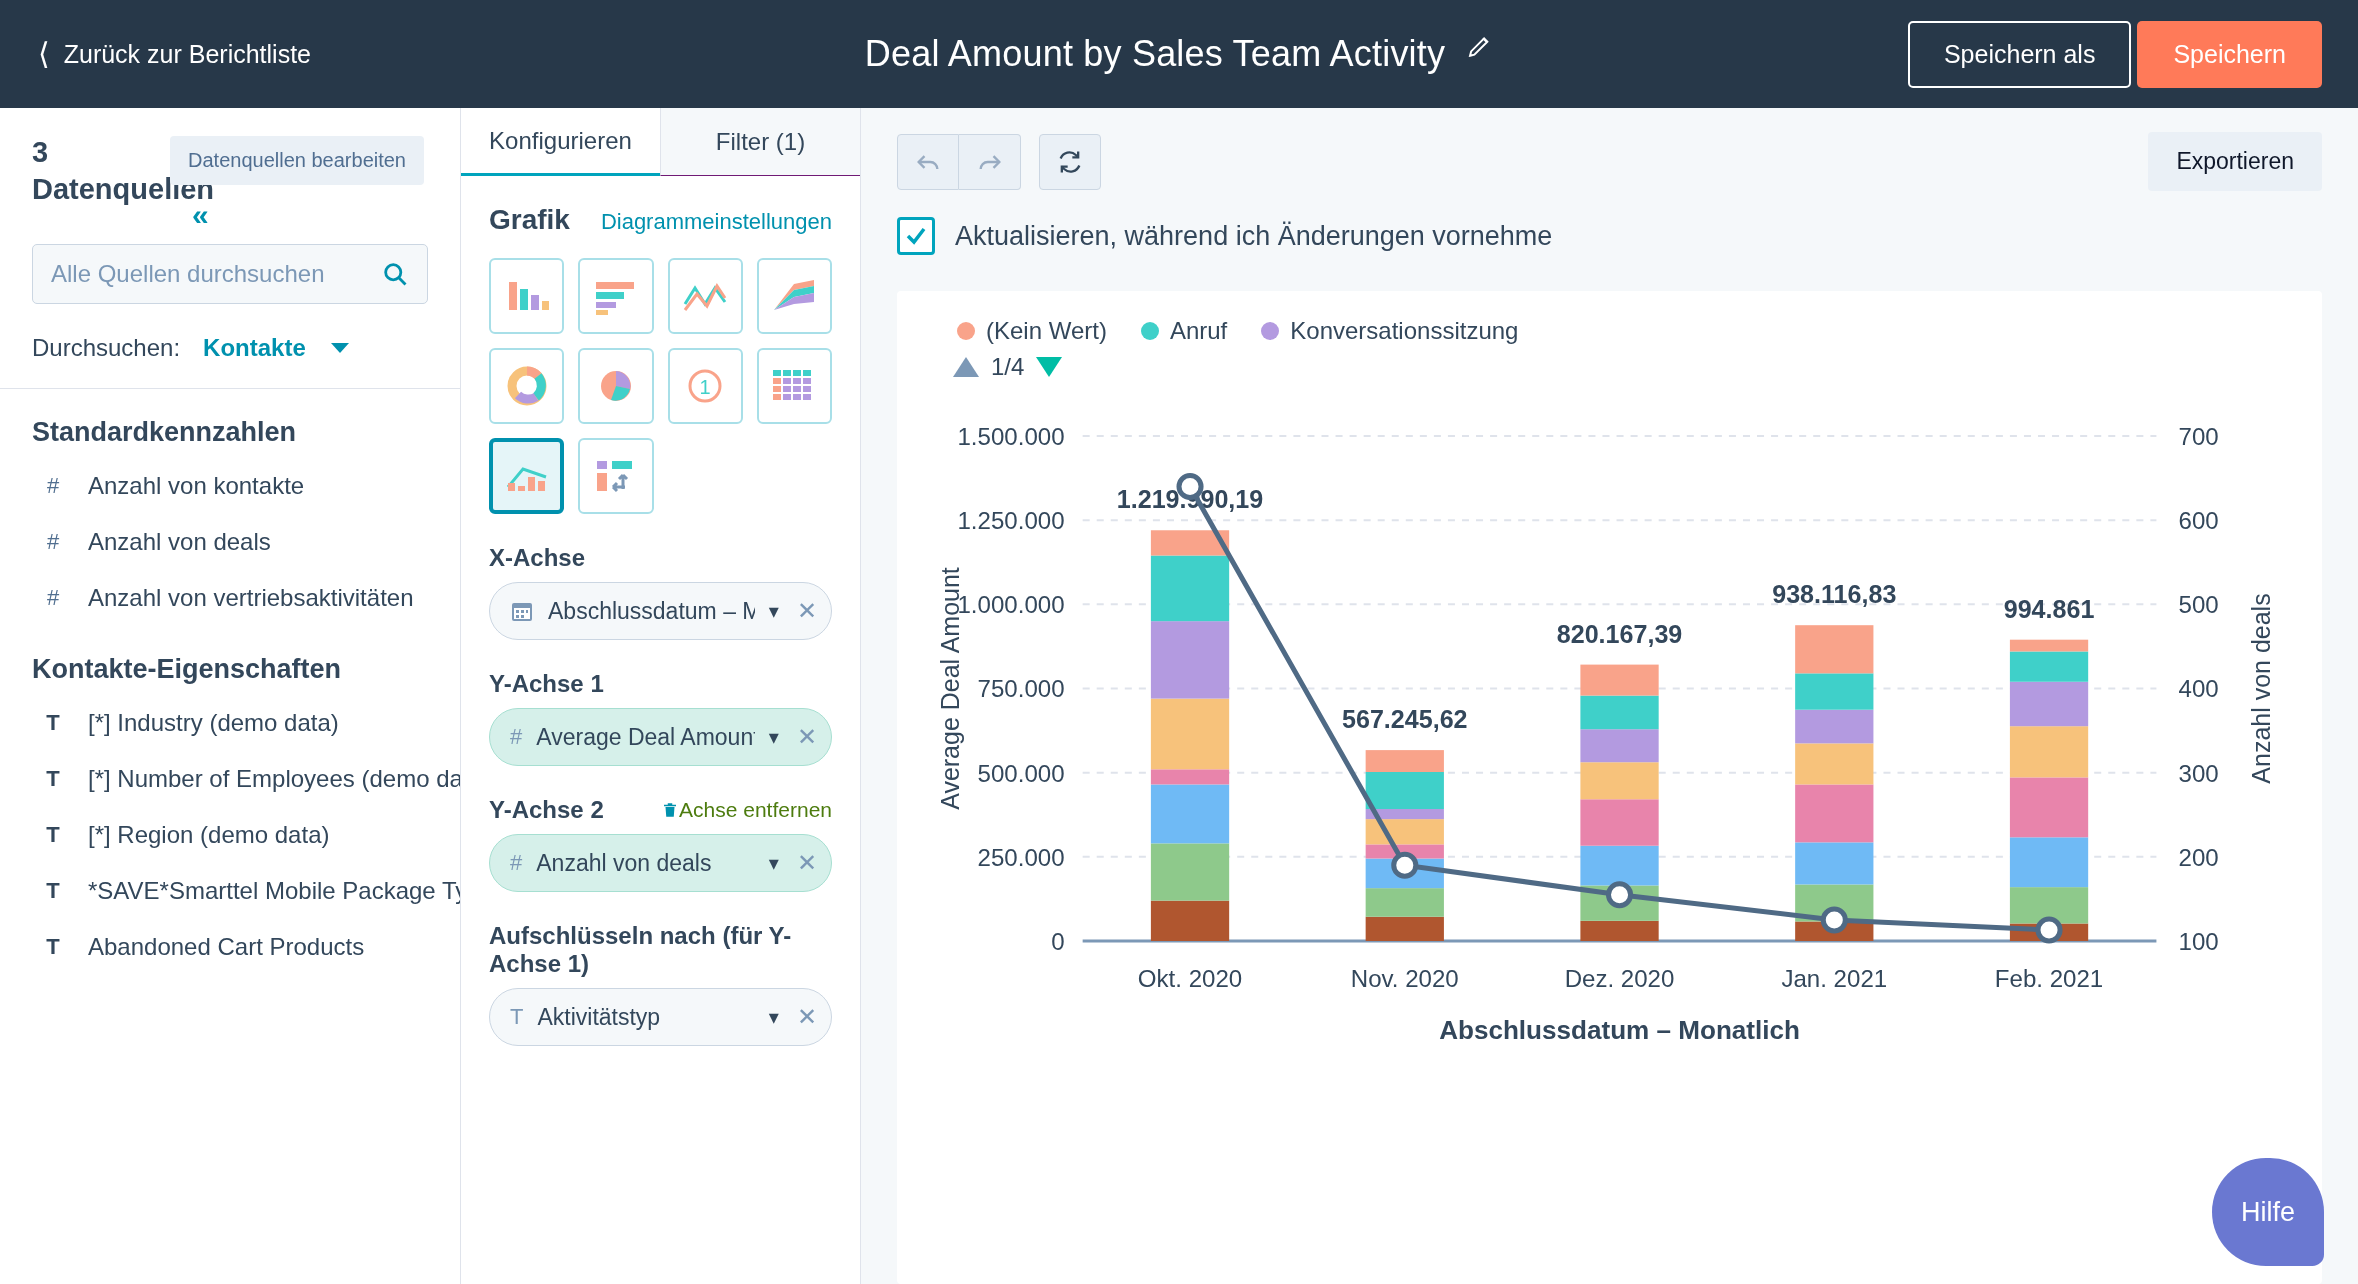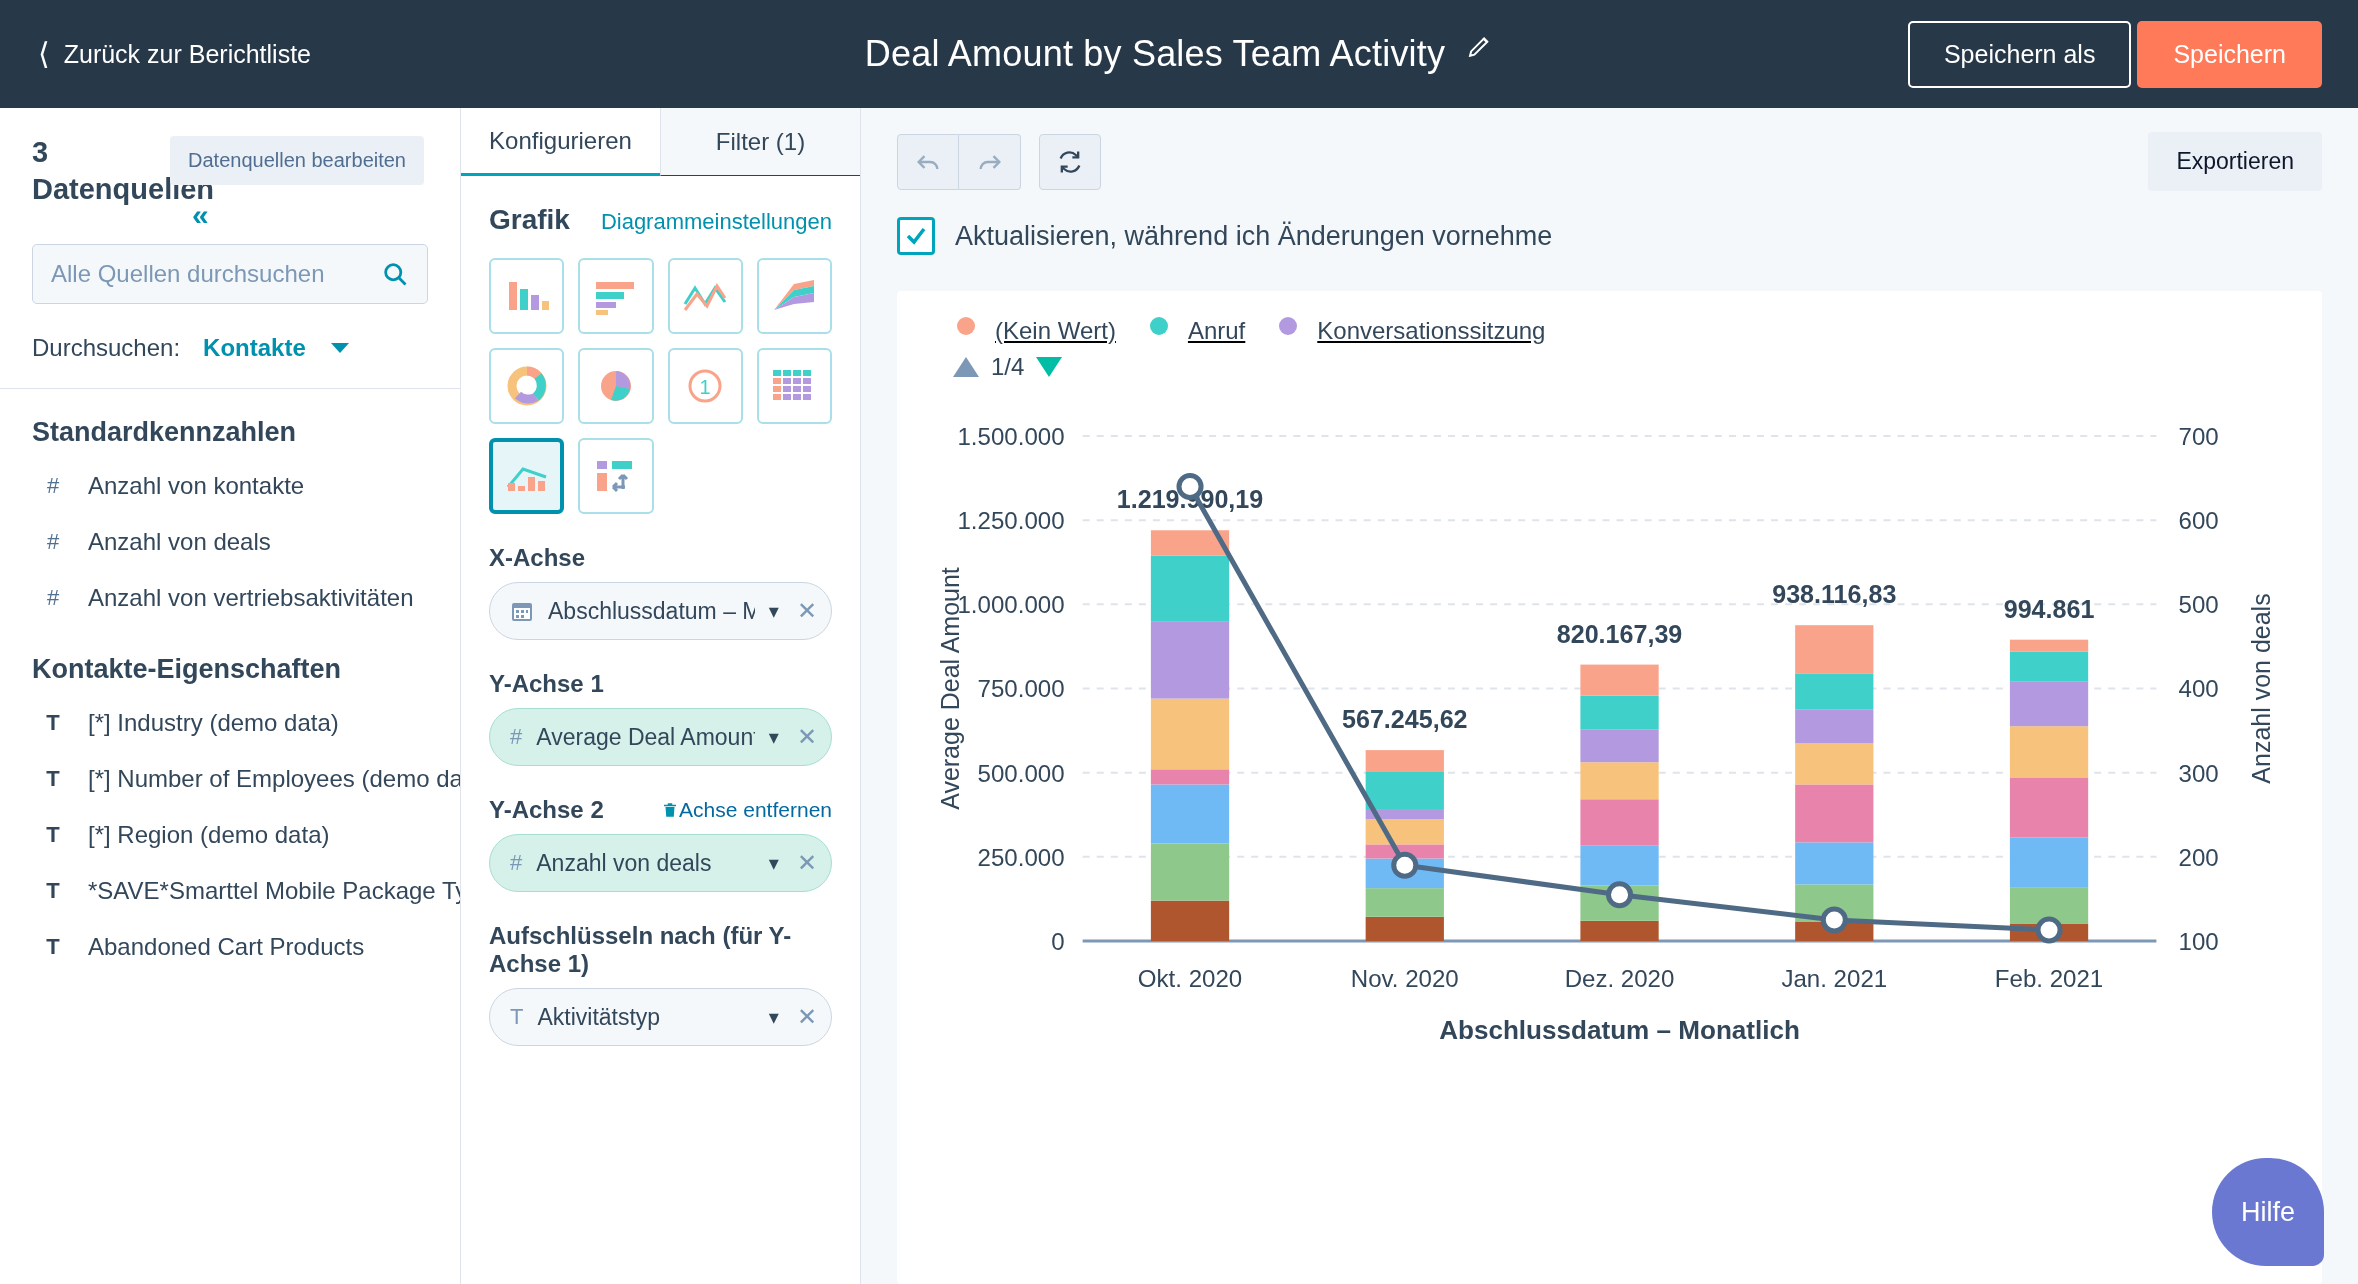--- a/index.html
+++ b/index.html
@@ -114,21 +114,21 @@
   .chart-grid { display: grid; grid-template-columns: repeat(4, 1fr); gap: 14px; }
   .chart-tile {
     height: 76px; border: 2px solid #a8dfe8; border-radius: 6px;
     display: flex; align-items: center; justify-content: center; cursor: pointer; background: #fff;
   }
   .chart-tile.selected { border: 4px solid #0091ae; background: #e5f5f8; }
   .chart-tile svg { display: block; }
   .field-group { margin-top: 30px; }
   .fg-head { display: flex; align-items: center; justify-content: space-between; margin-bottom: 10px; }
   .fg-label { font-size: 24px; font-weight: 700; color: #33475b; }
-  .fg-action { display: flex; align-items: center; gap: 0; font-size: 21px; color: #0369a1; cursor: pointer; }
+  .fg-action { display: flex; align-items: center; gap: 0; font-size: 21px; color: #4d7c0f; cursor: pointer; }
   .trash-icon { width: 18px; height: 20px; color: #0091ae; }
   .pill {
     height: 58px; border-radius: 29px; display: flex; align-items: center;
     padding: 0 14px 0 20px; gap: 14px; cursor: pointer;
   }
   .pill.neutral { background: #f5f8fa; border: 1px solid #cbd6e2; }
   .pill.green { background: #d6f0ea; border: 1px solid #a6dfd1; }
   .pill-icon { flex: 0 0 auto; display: flex; align-items: center; color: #7c98b6; font-size: 22px; }
   .pill-text { flex: 1; font-size: 23px; color: #33475b; white-space: nowrap; overflow: hidden; }
   .pill-chev { color: #33475b; font-size: 20px; }
@@ -155,21 +155,21 @@
     display: flex; align-items: center; justify-content: center; cursor: pointer; background:#fff;
   }
   .check-mark { width: 24px; height: 24px; color: #00a4bd; }
   .pv-check-label { font-size: 27px; color: #33475b; }
 
   .chart-card {
     margin: 36px 36px 0 36px; background: #ffffff; border-radius: 4px;
     flex: 1; position: relative; overflow: hidden;
   }
   .legend { display: flex; align-items: center; gap: 34px; padding: 26px 0 0 60px; }
-  .legend-item { display: flex; align-items: flex-start; gap: 20px; cursor: pointer; text-decoration: underline; }
+  .legend-item { display: flex; align-items: center; gap: 11px; cursor: pointer; }
   .legend-dot { width: 18px; height: 18px; border-radius: 50%; }
   .legend-text { font-size: 24px; color: #33475b; }
   .pager { display: flex; align-items: center; gap: 12px; padding: 8px 0 0 56px; }
   .tri-up { width: 0; height: 0; border-left: 13px solid transparent; border-right: 13px solid transparent; border-bottom: 20px solid #7c98b6; cursor: pointer; }
   .tri-down { width: 0; height: 0; border-left: 13px solid transparent; border-right: 13px solid transparent; border-top: 20px solid #00bda5; cursor: pointer; }
   .pager-text { font-size: 24px; color: #33475b; }
 
   .plot-wrap { position: relative; width: 100%; height: 700px; }
   .plot-svg { position: absolute; inset: 0; width: 100%; height: 100%; }
 

